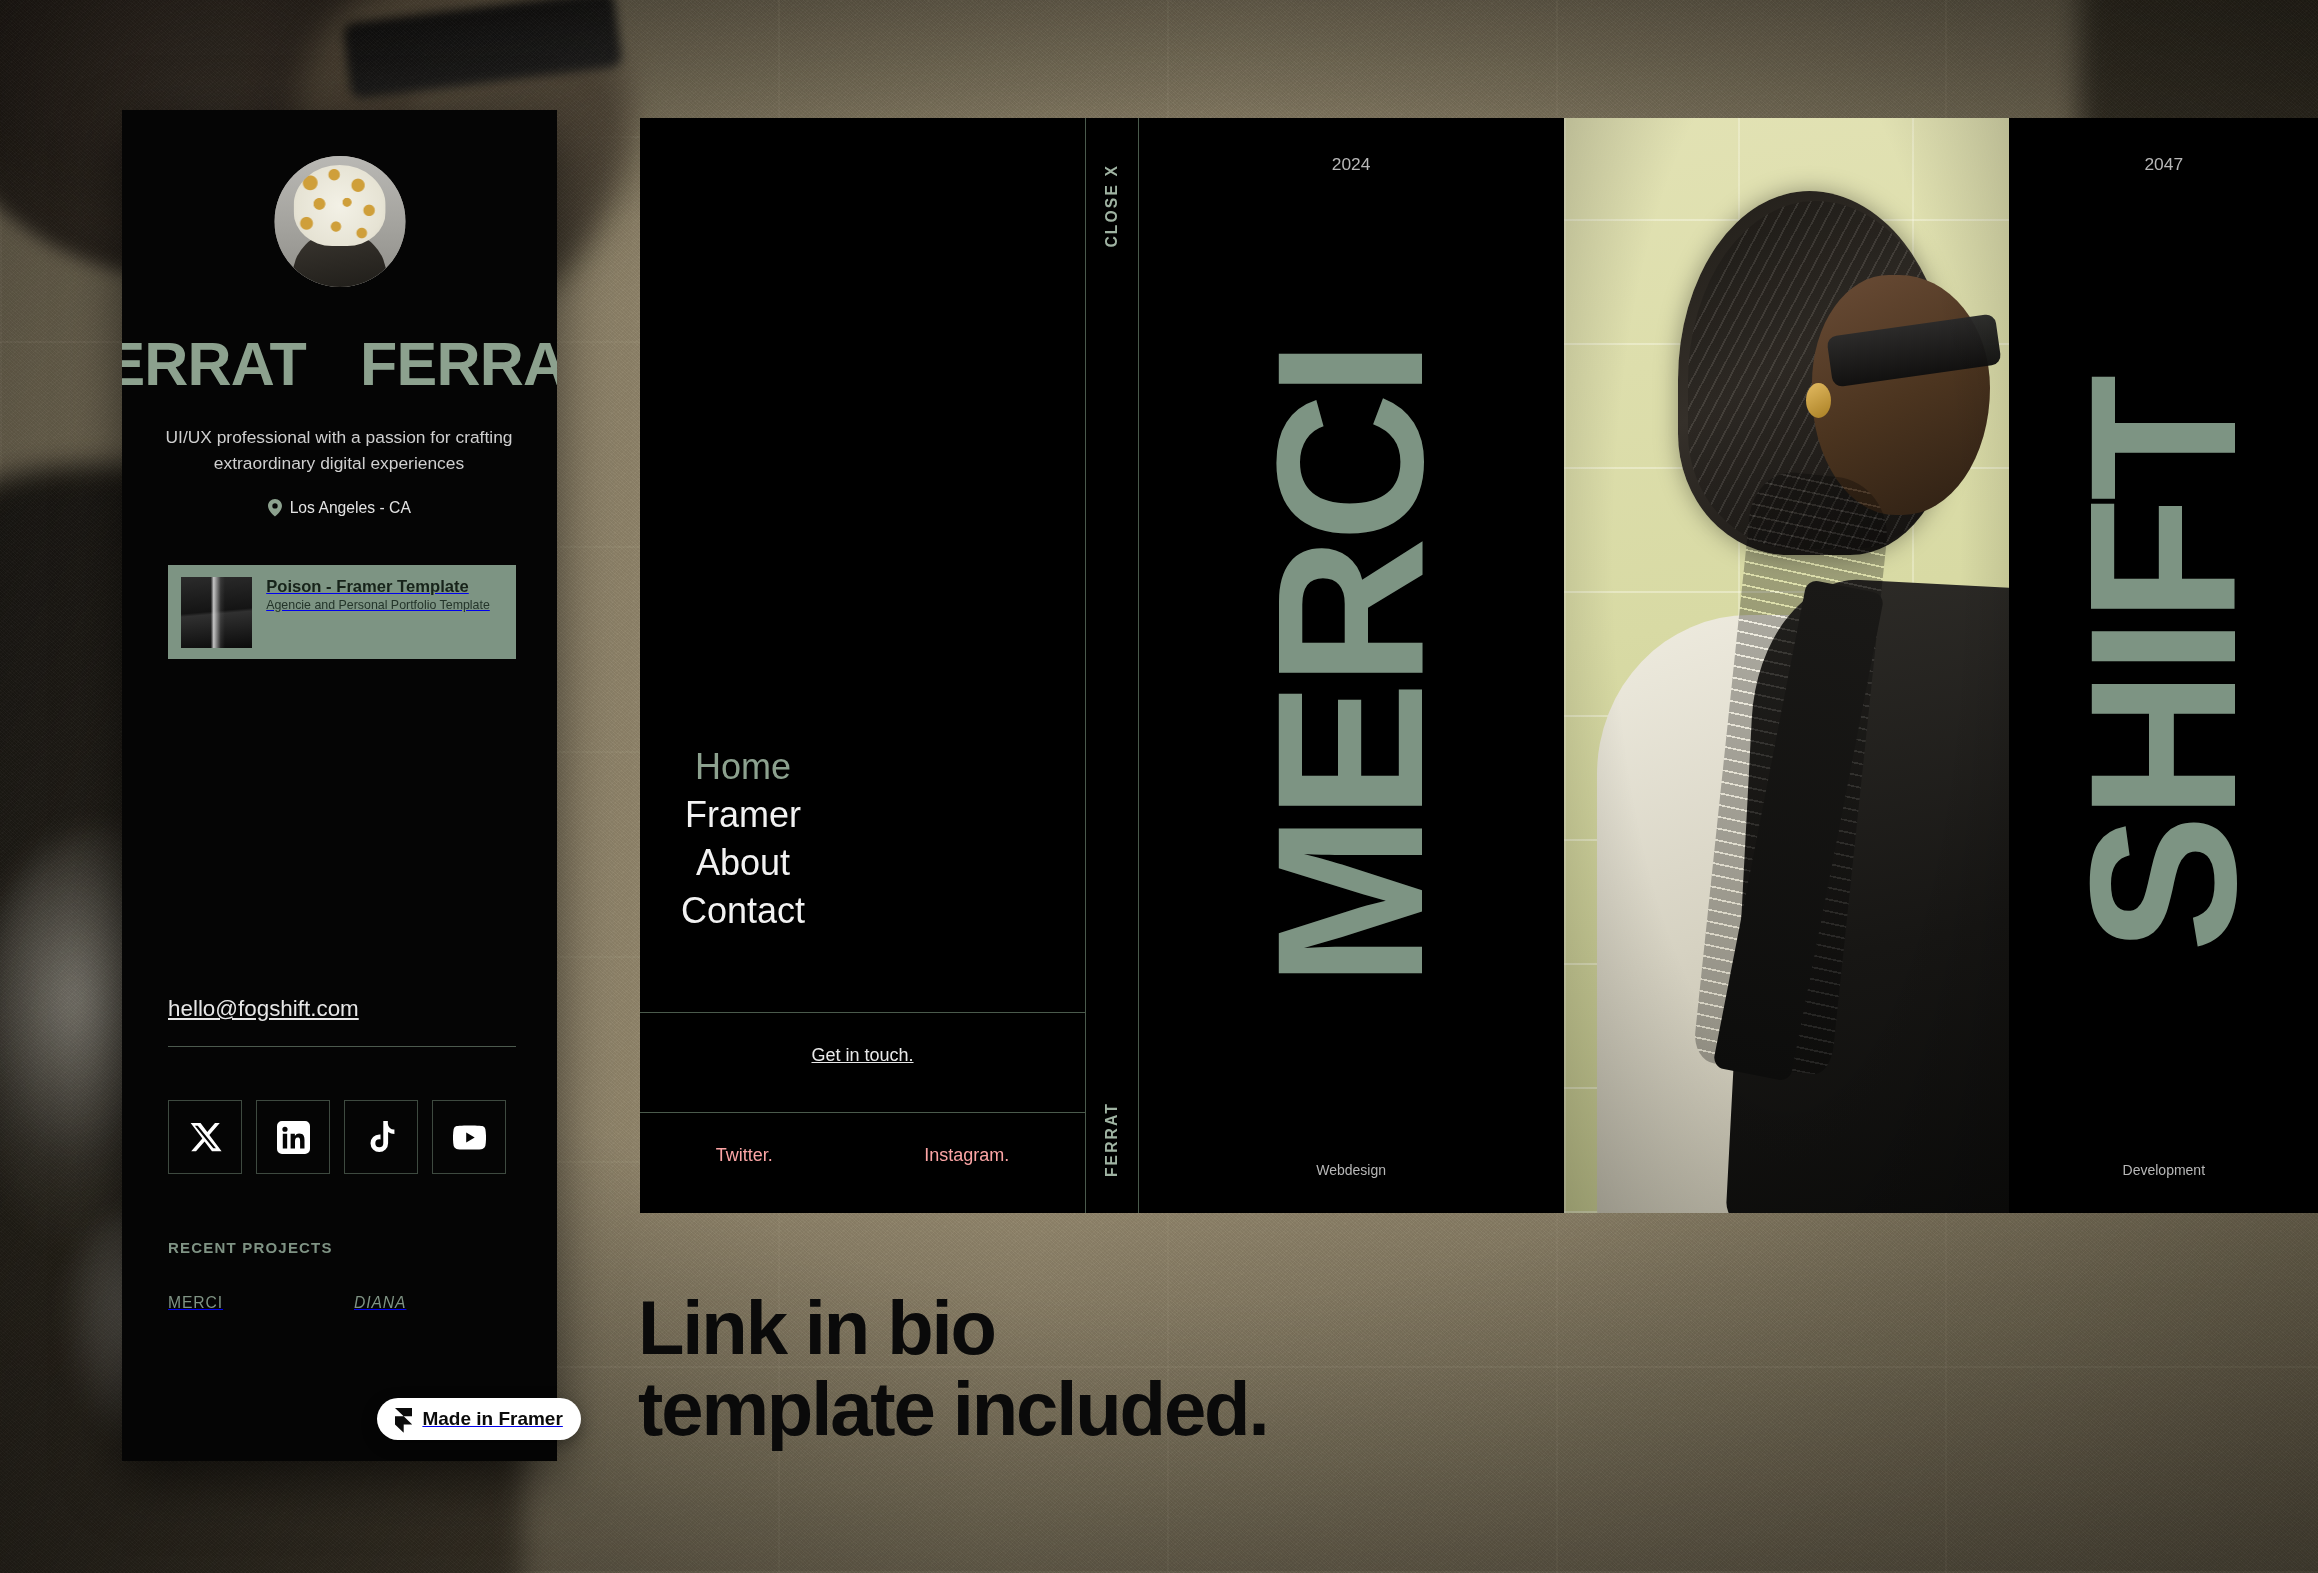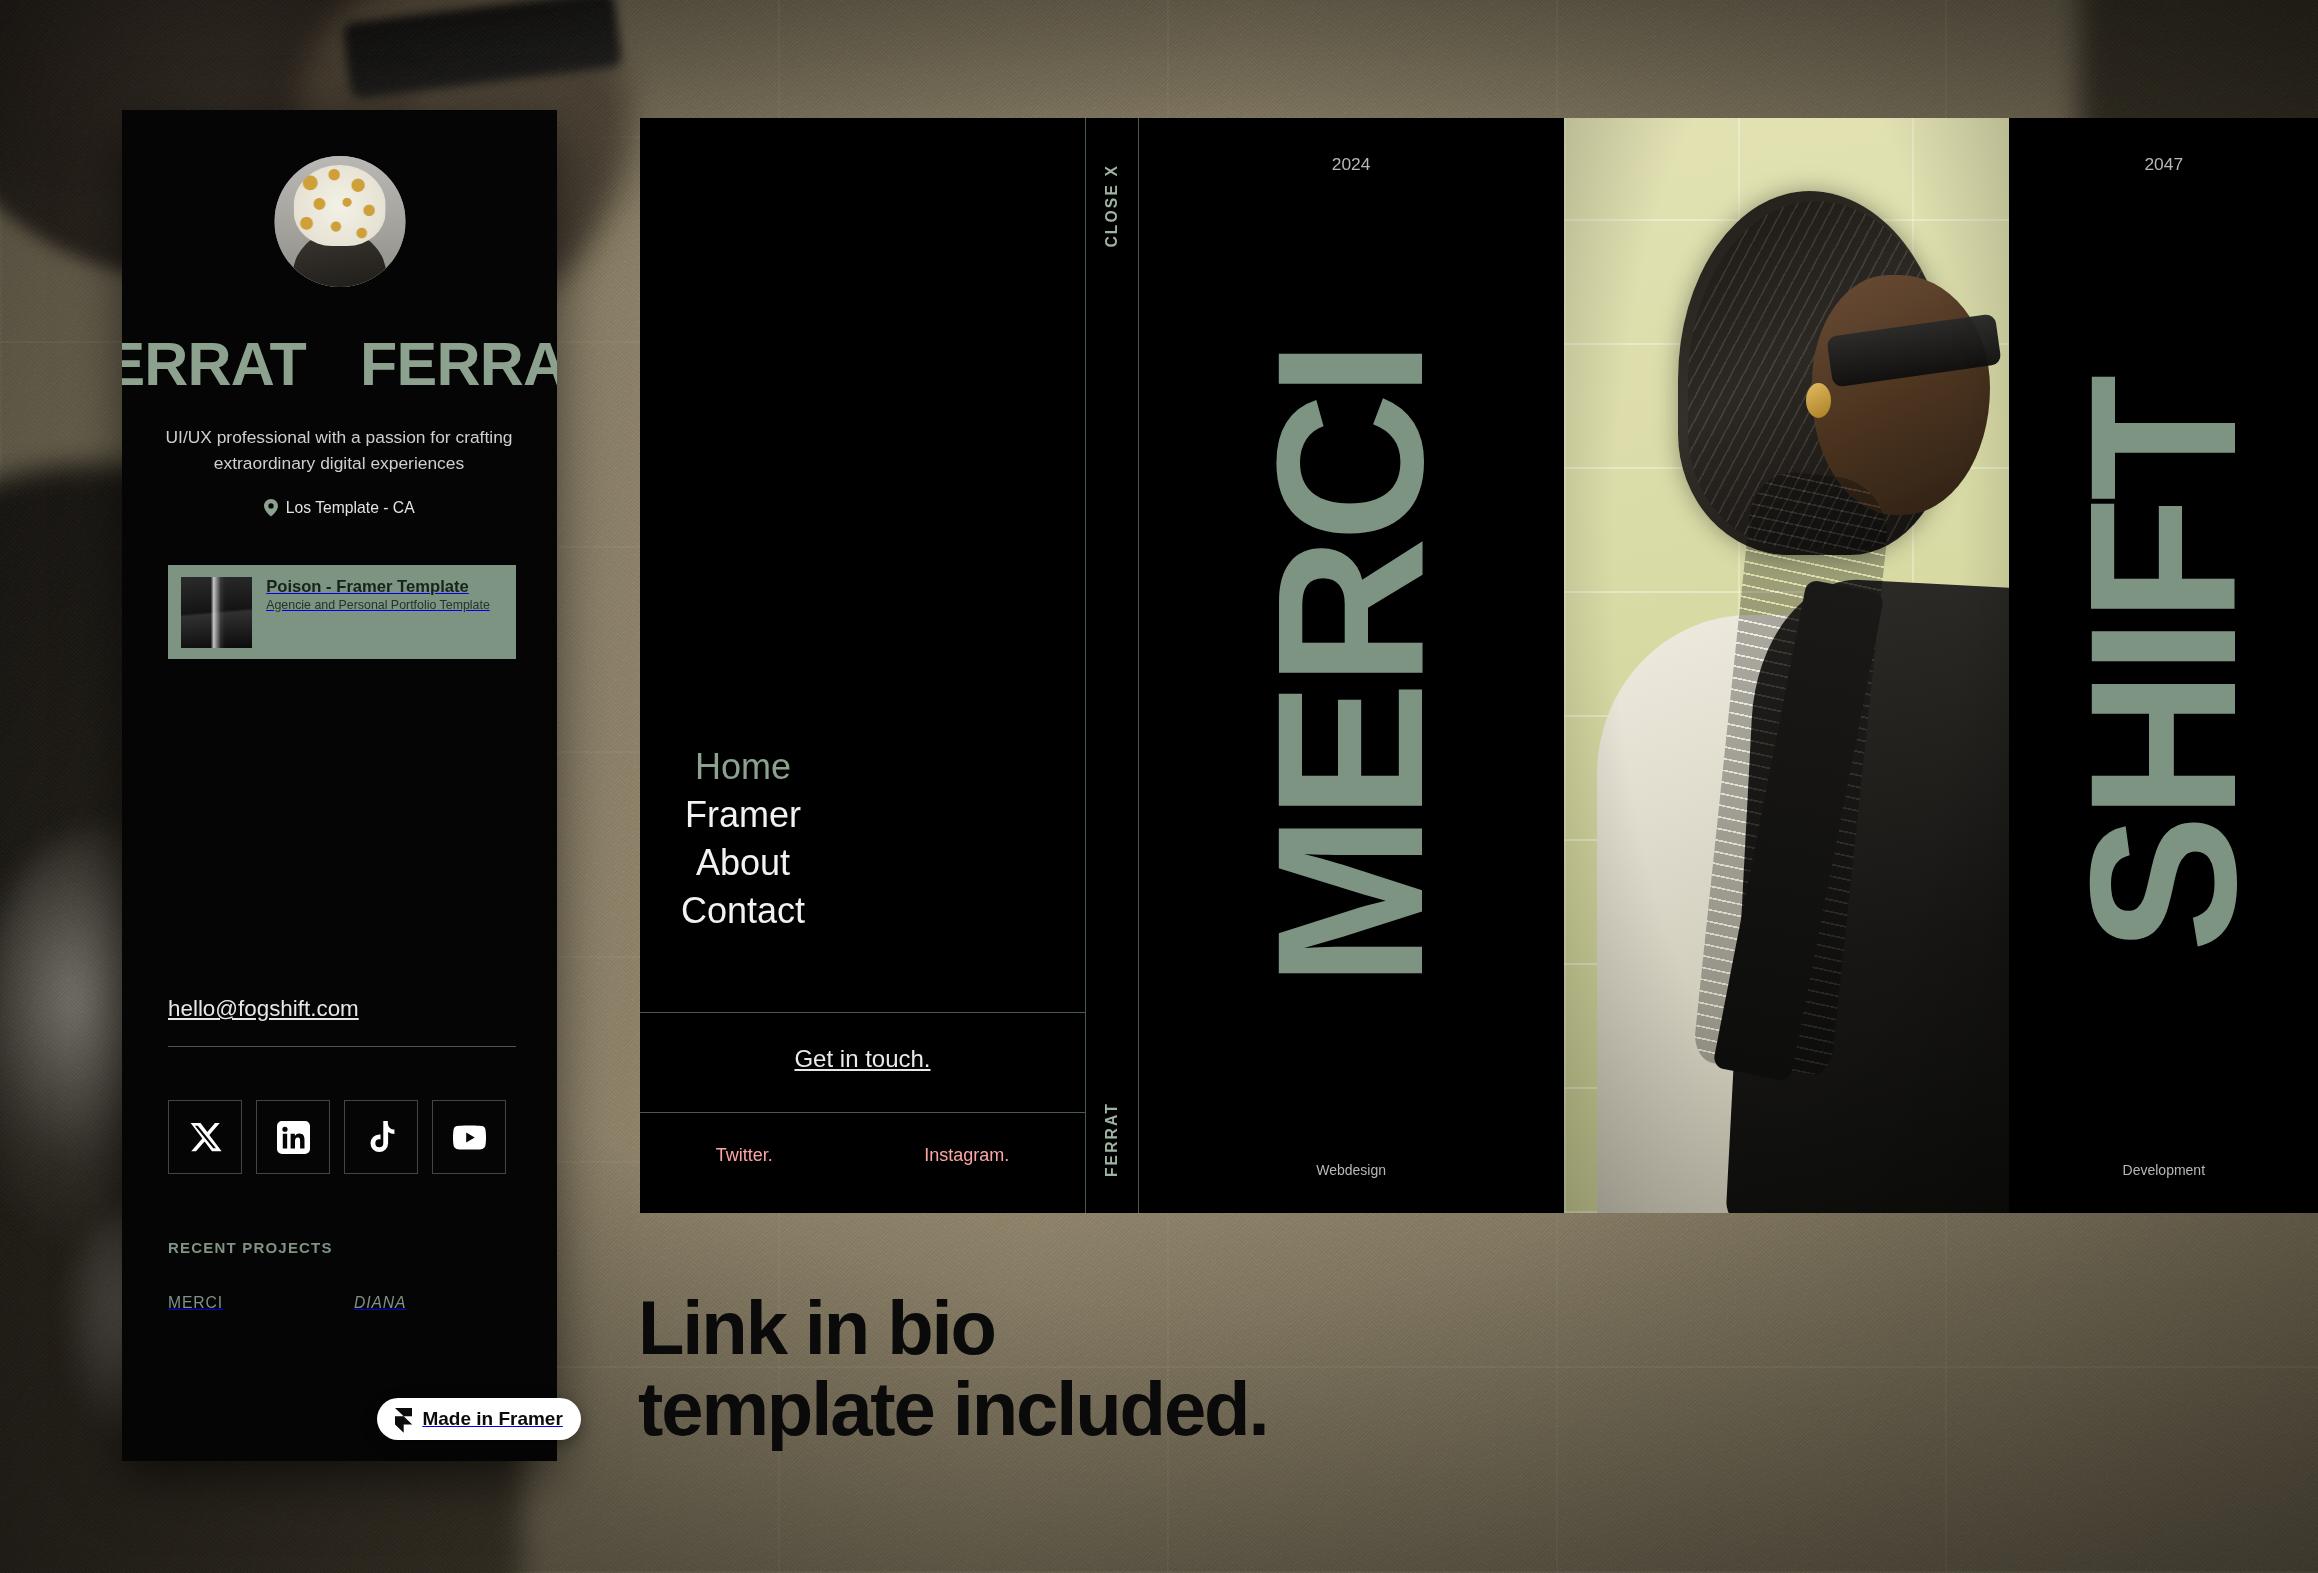--- a/index.html
+++ b/index.html
@@ -225,21 +225,21 @@
     position:absolute; left:41px; top:625px;
   }
   #menu-links a {
     display:block; font-size:36px; line-height:1.33; text-decoration:none; color:#f2f2f2;text-align:center;
   }
   #menu-links a.active { color:#8ca18e; }
   #menu-div1 { position:absolute; left:0; top:894px; width:100%; height:0.8px; background:#4a5a4c; }
   #menu-div2 { position:absolute; left:0; top:994px; width:100%; height:0.8px; background:#4a5a4c; }
   #get-in-touch {
     position:absolute; left:0; top:927px; width:100%;
-    text-align:center; color:#e9e9e9; font-size:24px;
+    text-align:center; color:#e9e9e9; font-size:18px;
   }
   #menu-social {
     position:absolute; left:0; top:1027px; width:100%;
     display:flex; justify-content:space-around; color:#e9e9e9; font-size:18px;
   }
   #menu-social a { color:#fca5a5; text-decoration:none; }
 
   
   #rail { width:52px; flex:0 0 52px; position:relative; }
   .vtext {
@@ -373,21 +373,21 @@
   </div>
 
   <div id="lc-tagline">UI/UX professional with a passion for crafting extraordinary digital experiences</div>
 
   <div id="lc-location">
     <span class="pin">
       <svg viewBox="0 0 24 30" xmlns="http://www.w3.org/2000/svg">
         <path d="M12 0C5.4 0 0 5.3 0 11.8 0 20.6 12 30 12 30s12-9.4 12-18.2C24 5.3 18.6 0 12 0zm0 16.4a4.6 4.6 0 1 1 0-9.2 4.6 4.6 0 0 1 0 9.2z" fill="#8ca18e"></path>
       </svg>
     </span>
-    <span>Los Template - CA</span>
+    <span>Los Angeles - CA</span>
   </div>
 
   <a id="proj1" class="proj-card" href="#">
     <span class="thumb poison"></span>
     <span class="pc-txt">
       <span class="pc-title">Poison - Framer Template</span>
       <span class="pc-sub">Agencie and Personal Portfolio Template</span>
     </span>
   </a>
 

